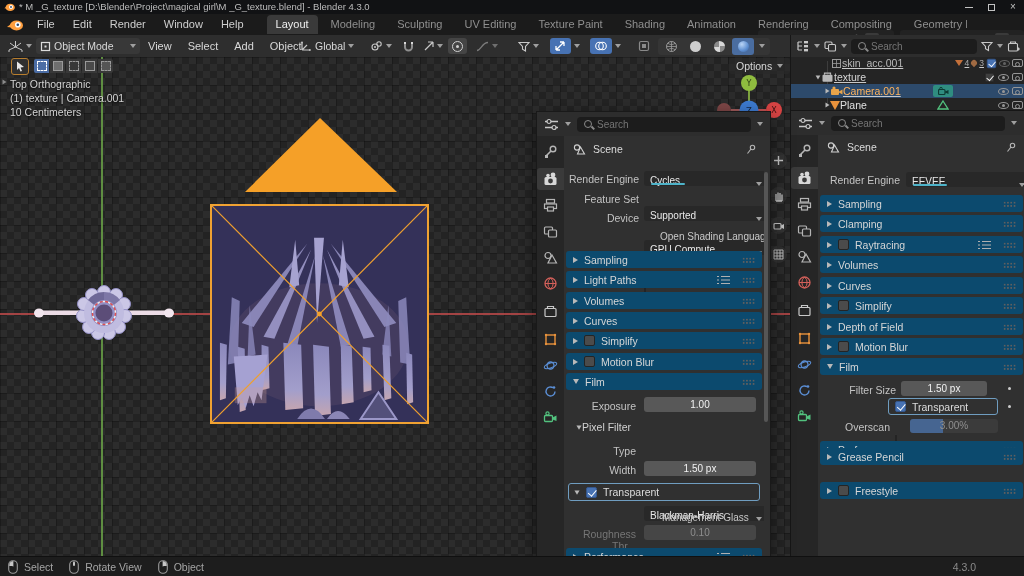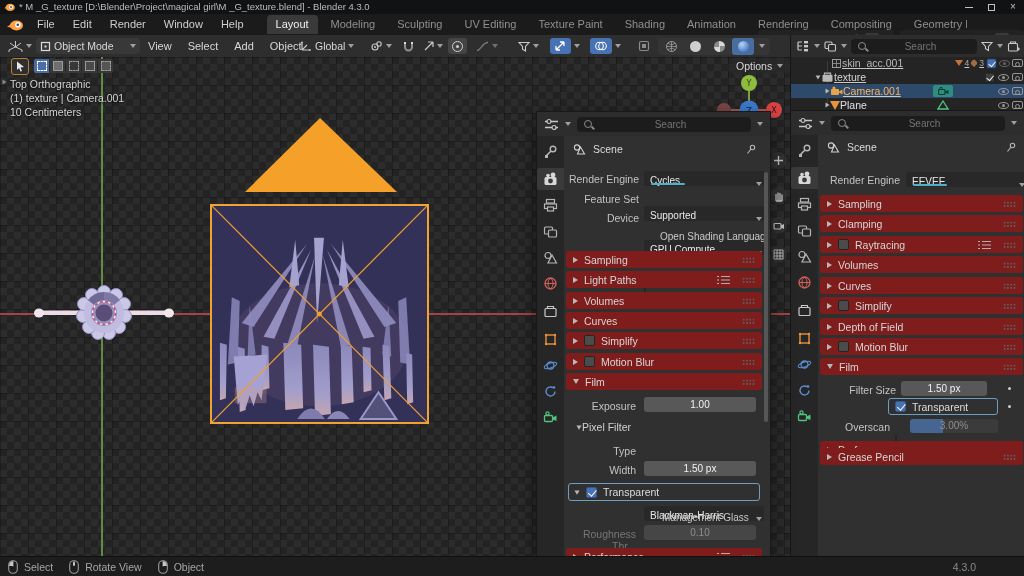--- a/index.html
+++ b/index.html
@@ -20,29 +20,29 @@
   .crt{width:0;height:0;border-left:3.5px solid transparent;border-right:3.5px solid transparent;border-top:4px solid #9f9f9f;}
   .arr{width:0;height:0;border-top:3.5px solid transparent;border-bottom:3.5px solid transparent;border-left:5px solid #b9b9b9;}
   .arr.down{border-left:3.5px solid transparent;border-right:3.5px solid transparent;border-top:5px solid #b9b9b9;border-bottom:none;}
   .chk{width:11px;height:11px;background:#4b4b4b;border:1px solid #242424;border-radius:2px;position:relative;box-sizing:border-box;flex:none;}
   .chk.on{background:#4772b3;border-color:#35578c;}
   .chk.on::after{content:'';position:absolute;left:2.5px;top:0.2px;width:3.5px;height:6.5px;border:solid #fff;border-width:0 1.5px 1.5px 0;transform:rotate(40deg);}
   .fld{background:#585858;border-radius:3px;font-size:10px;color:#f2f2f2;display:flex;align-items:center;justify-content:center;height:15px;}
   .drp{background:#282828;border-radius:3px;font-size:10px;color:#e8e8e8;display:flex;align-items:flex-end;height:15px;padding:0 6px;position:relative;}
   .drp .crt{margin-left:auto;}
   .tealu::before{content:'';position:absolute;left:7px;bottom:1.5px;width:34px;height:2px;background:#4eb3c9;border-radius:1px;}
-  .sec{position:absolute;left:2px;right:2px;height:17px;background:#7f1d1d;border-radius:3px;display:flex;align-items:center;gap:6px;padding:0 7px;font-size:10.5px;color:#d6d6d6;box-sizing:border-box;}
+  .sec{position:absolute;left:2px;right:2px;height:17px;background:#0c4a6e;border-radius:3px;display:flex;align-items:center;gap:6px;padding:0 7px;font-size:10.5px;color:#d6d6d6;box-sizing:border-box;}
   .dg{width:13px;height:6px;margin-left:auto;background-image:radial-gradient(circle,#5f5f5f 1px,transparent 1.3px);background-size:3.3px 3.3px;flex:none;}
   .li{position:relative;width:13px;height:10px;flex:none;}
   .li::before{content:'';position:absolute;left:0;top:1px;width:2px;height:1.8px;background:#b0b0b0;box-shadow:0 3.5px #b0b0b0,0 7px #b0b0b0;}
   .li::after{content:'';position:absolute;left:4px;top:1px;width:9px;height:1.8px;background:#b0b0b0;box-shadow:0 3.5px #b0b0b0,0 7px #b0b0b0;}
   .loupe{width:6px;height:6px;border:1.5px solid #8a8a8a;border-radius:50%;position:relative;flex:none;}
   .loupe::after{content:'';position:absolute;width:4px;height:1.5px;background:#8a8a8a;transform:rotate(45deg);right:-3.5px;bottom:-1.5px;}
   .srch{background:#1c1c1c;border-radius:4px;display:flex;align-items:center;gap:5px;padding:0 7px;height:15px;}
-  .srch input{background:transparent;border:none;outline:none;color:#ddd;font-size:10px;width:100%;font-family:inherit;padding:0;text-align:center;}
+  .srch input{background:transparent;border:none;outline:none;color:#ddd;font-size:10px;width:100%;font-family:inherit;padding:0;}
   .srch input::placeholder{color:#757575;}
   .lbl{font-size:10.5px;color:#c3c3c3;text-align:right;position:absolute;}
   .lbl.dim{color:#767676;}
   .dot{width:3px;height:3px;border-radius:50%;background:#cdcdcd;position:absolute;}
   
   #vheader{left:0;top:35px;width:790px;height:22px;background:#2e2e2e;color:#d8d8d8;font-size:11px;}
   .hbtn{display:flex;align-items:center;gap:3px;padding:0 4px;height:16px;border-radius:3px;}
   .hmenu{padding:0 8px;color:#d8d8d8;}
   
   #vcontent{left:0;top:57px;width:790px;height:499px;overflow:hidden;
@@ -671,20 +671,26 @@
       <div class="sec" style="top:306px">
           <span class="arr"></span>
           <span>Performance</span>
           <span class="dg"></span>
         </div>
       <div class="sec" style="top:313px">
           <span class="arr"></span>
           <span>Grease Pencil</span>
           <span class="dg"></span>
         </div>
+      <div class="sec" style="top:347px">
+          <span class="arr"></span>
+          <span class="chk"></span>
+          <span>Freestyle</span>
+          <span class="dg"></span>
+        </div>
     </div>
   </div>
 
   <div class="ab ppanel" style="left:537px;top:112px;width:233px;height:444px;z-index:12;box-shadow:0 0 0 1px #191919,0 6px 18px rgba(0,0,0,.55)">
     <div class="phead">
       <svg width="15" height="13" viewBox="0 0 15 13">
           <path d="M1,3.5 H14 M1,9.5 H14" stroke="#c8c8c8" stroke-width="1.4"></path>
           <circle cx="5" cy="3.5" r="2" fill="#2d2d2d" stroke="#c8c8c8" stroke-width="1.2"></circle>
           <circle cx="10" cy="9.5" r="2" fill="#2d2d2d" stroke="#c8c8c8" stroke-width="1.2"></circle>
         </svg>

